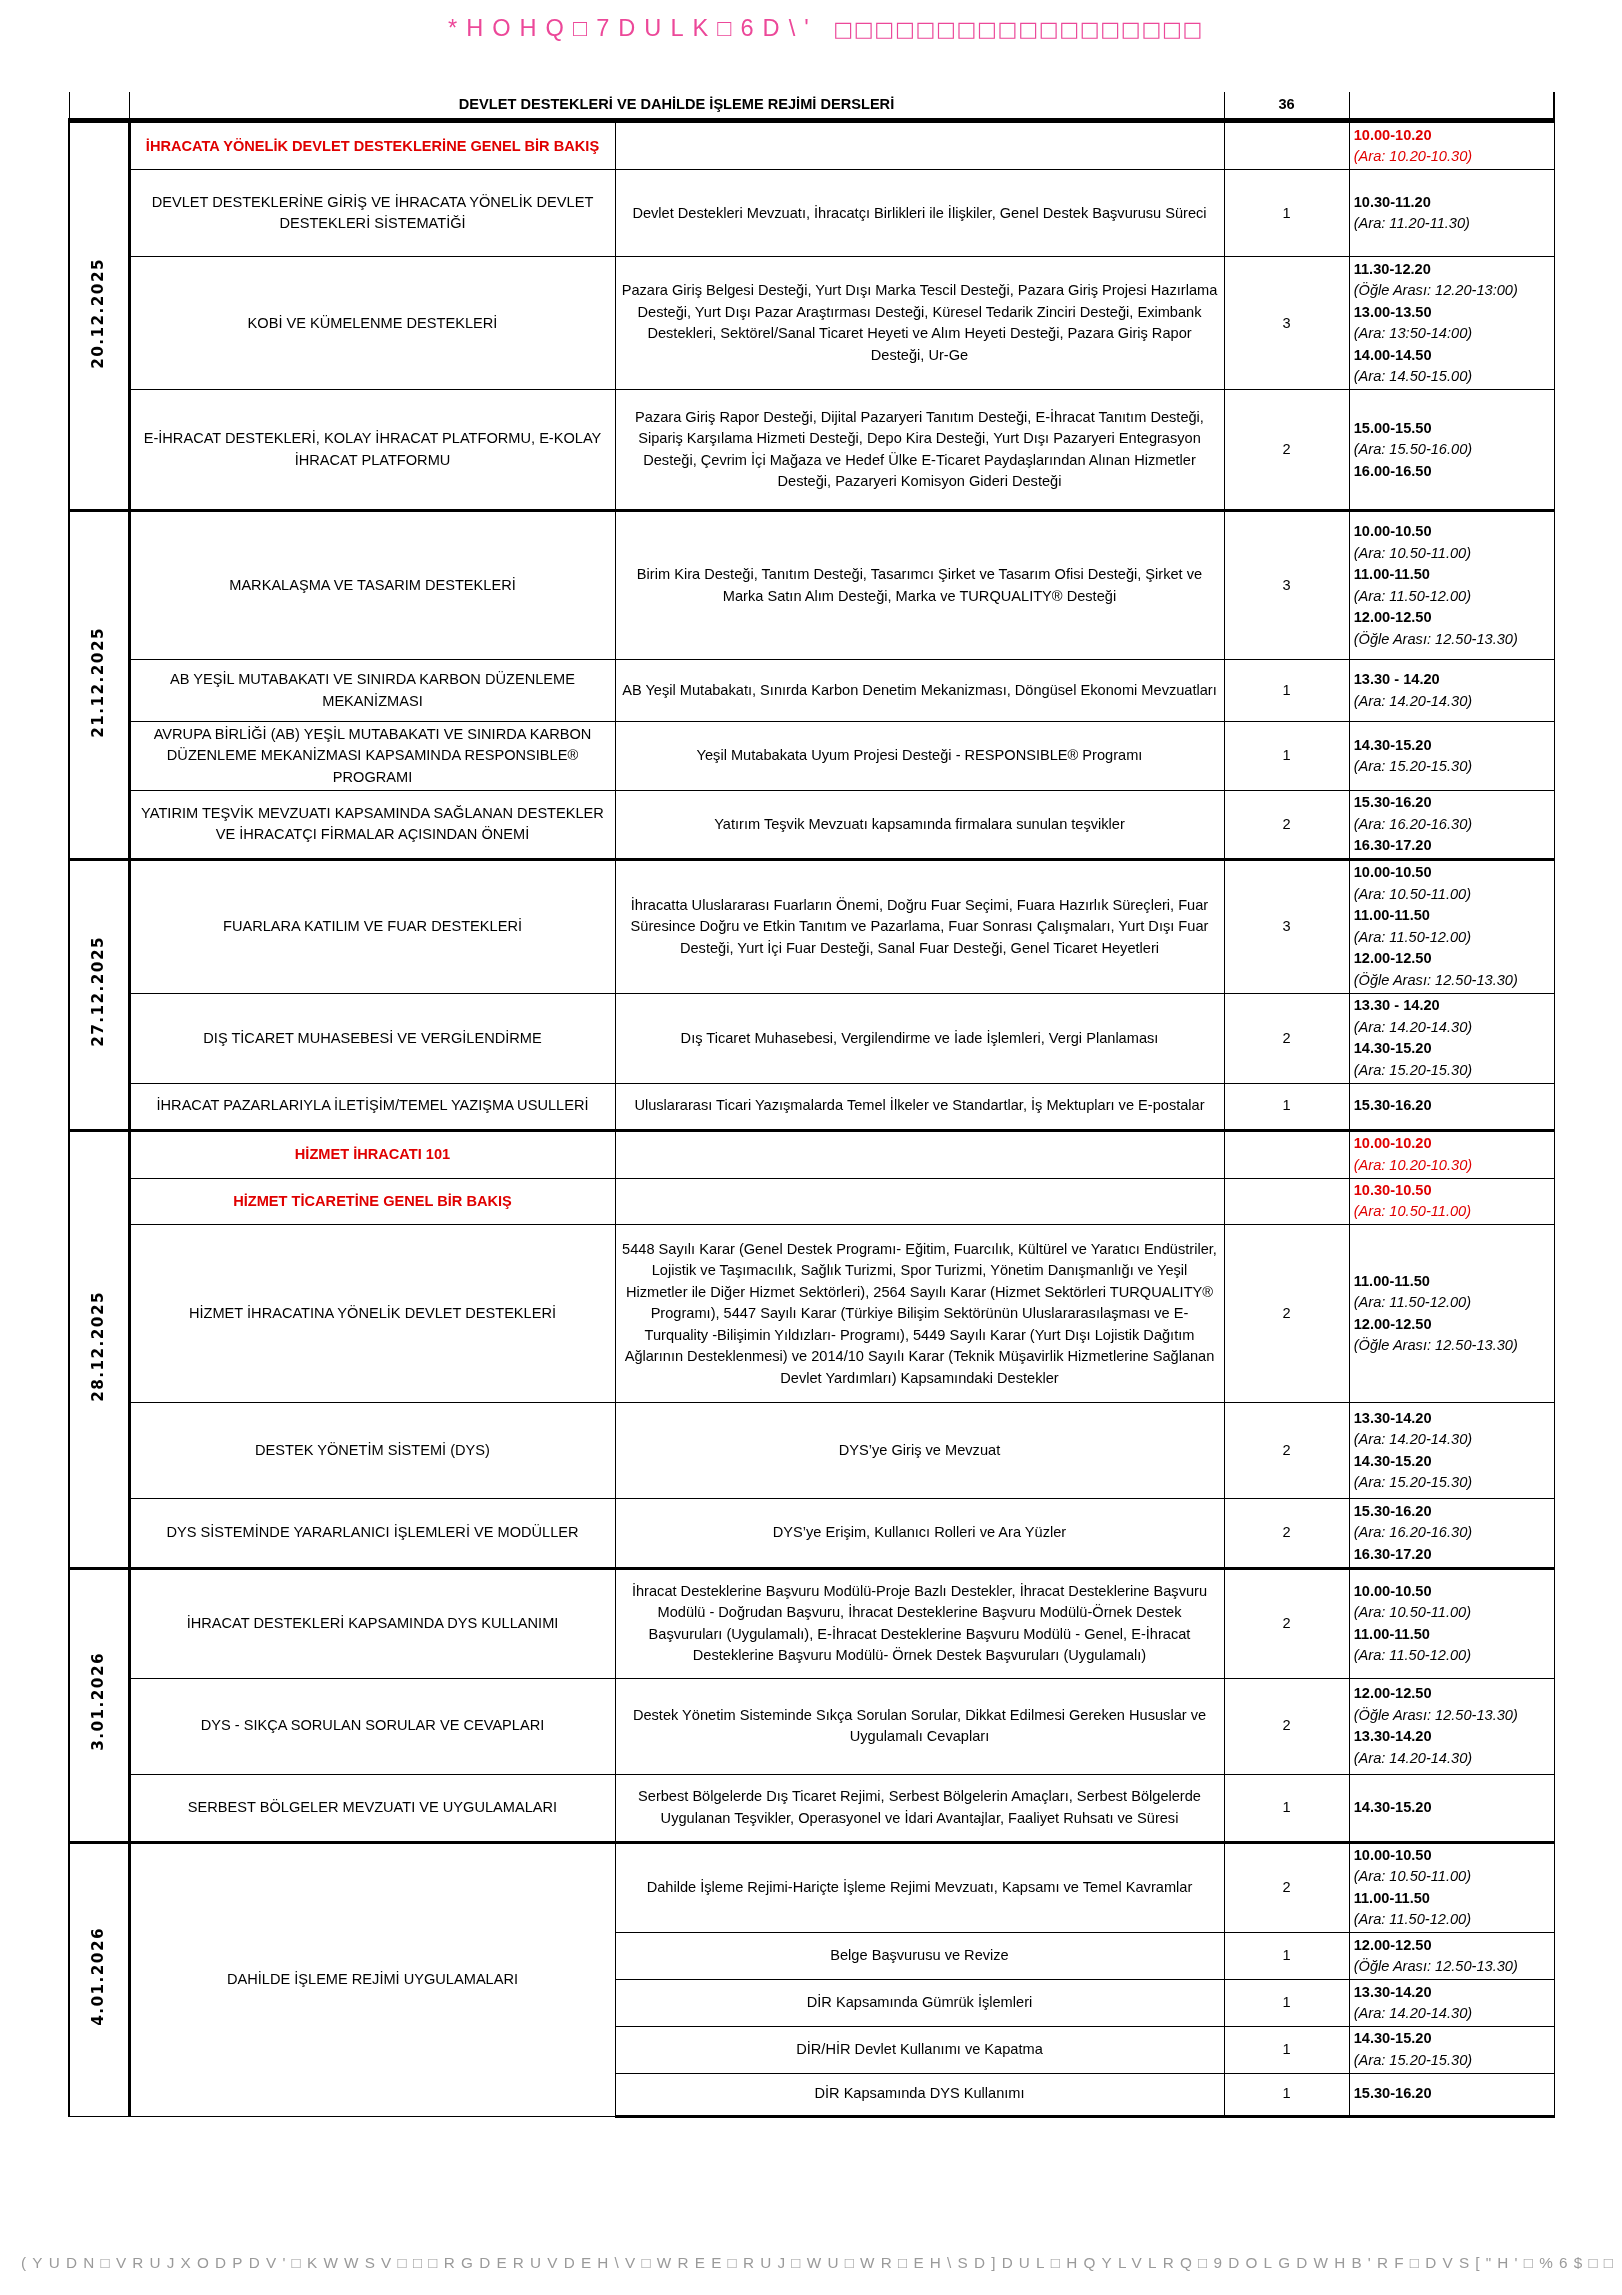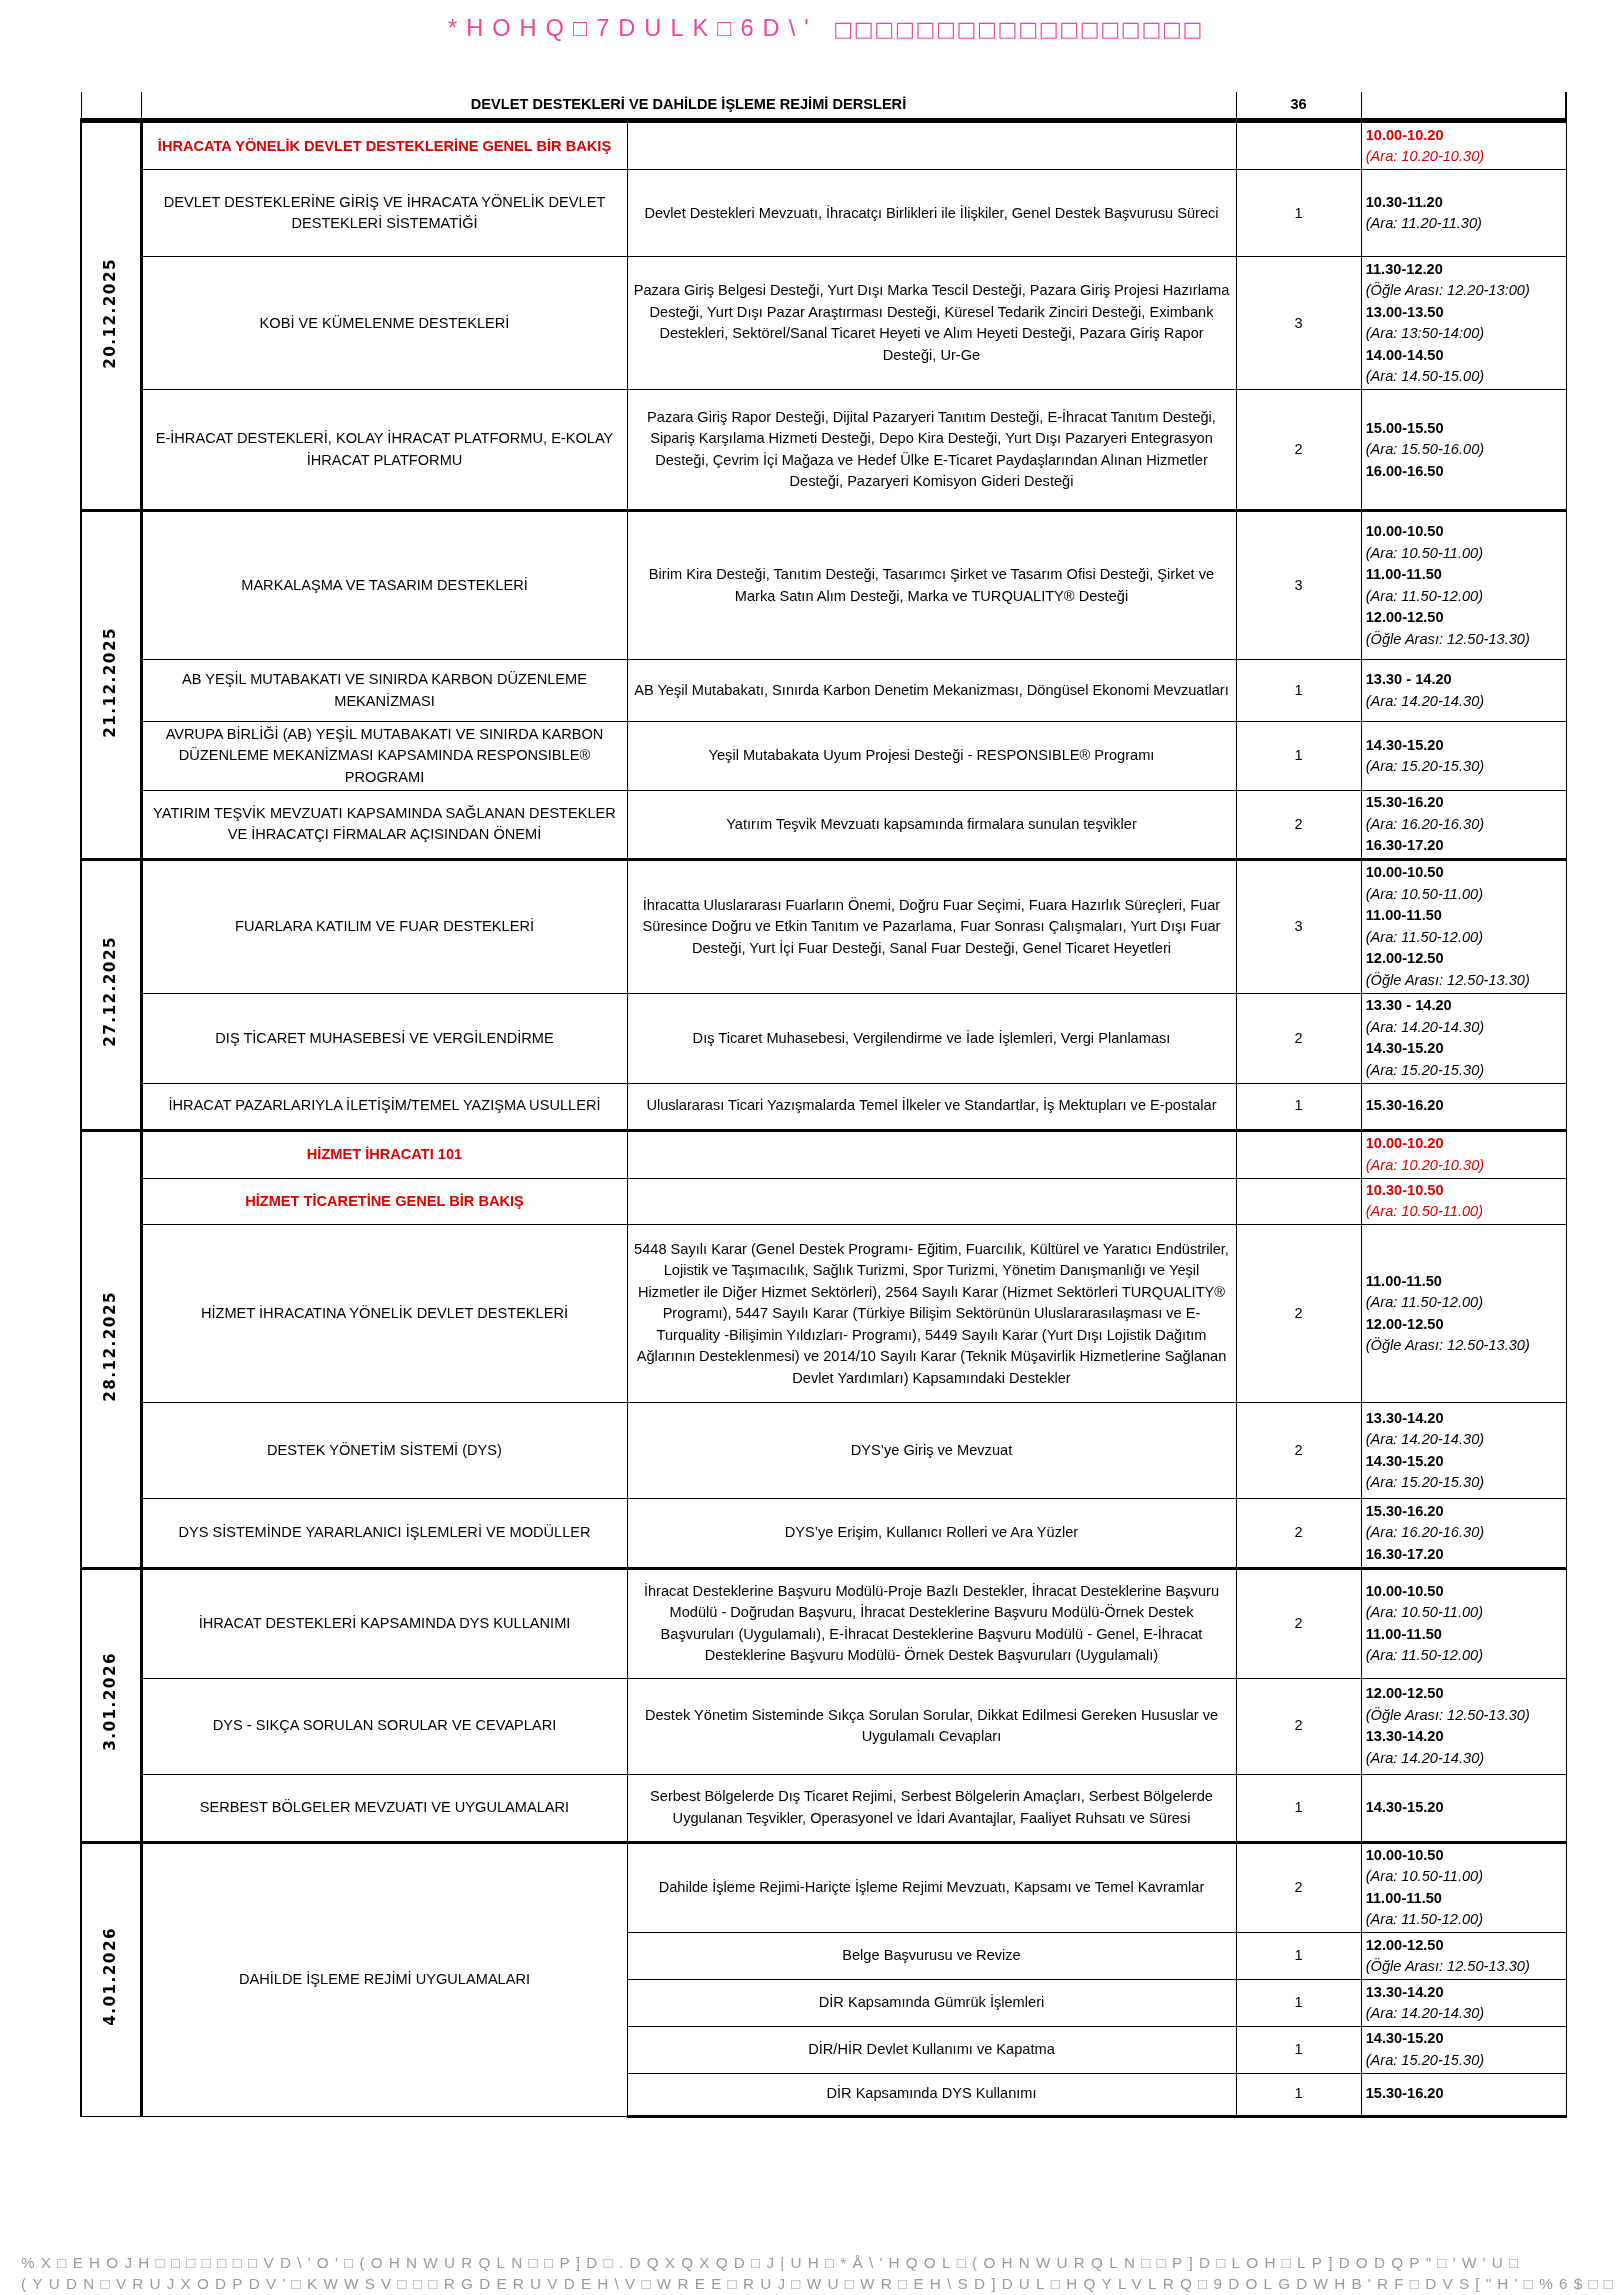--- a/index.html
+++ b/index.html
@@ -7,21 +7,21 @@
     width: 1623px; height: 2295px; position: relative; overflow: hidden;
     font-family: "Liberation Sans", "DejaVu Sans", sans-serif; color: #000;
   }
   .page-header {
     position: absolute; left: 0; top: 15.3px; width: 1623px; text-align: center;
     font-family: "Liberation Sans", sans-serif; font-size: 23.6px; letter-spacing: 9px;
     color: #ec4899; padding-left: 28px; box-sizing: border-box;
   }
   .page-header .boxes { letter-spacing: 0.7px; font-family: "DejaVu Sans", sans-serif; font-size: 21px; }
 
-  .table-wrap { position: absolute; left: 80px; top: 92px; width: 1327px; }
+  .table-wrap { position: absolute; left: 68px; top: 92px; width: 1327px; }
   table.schedule {
     border-collapse: collapse; width: 1485px; table-layout: fixed;
     font-family: "Liberation Sans", "DejaVu Sans", sans-serif;
   }
   table.schedule td {
     border: 1.4px solid #000; padding: 1.4px 4.2px; vertical-align: middle;
     font-size: 14.6px; line-height: 21.5px;
   }
   col.c-date { width: 60px; }
   col.c-topic { width: 486px; }
@@ -324,16 +324,15 @@
           <td class="hours">1</td>
           <td class="time">
             <span class="t-main">15.30-16.20</span>
           </td>
         </tr>
       </tbody>
   </table>
 </div>
 
 <div class="footer">
-  <div>%X□EHOJH□□□□□□□VD\'O'□(OHNWURQLN□□P]D□.DQXQXQD□J|UH□*Å\'HQOL□(OHNWURQLN□□P]D□LOH□LP]DODQP"□'W'U□</div>
   <div>(YUDN□VRUJXODPDV'□KWWSV□□□RGDERUVDEH\V□WREE□RUJ□WU□WR□EH\SD]DUL□HQYLVLRQ□9DOLGDWHB'RF□DVS["H'□%6$□□3%5□H6□□□□□□DGUHVLQGHQ□\DS'ODELOLU□□□3,</div>
 </div>
 
 
 </body></html>

